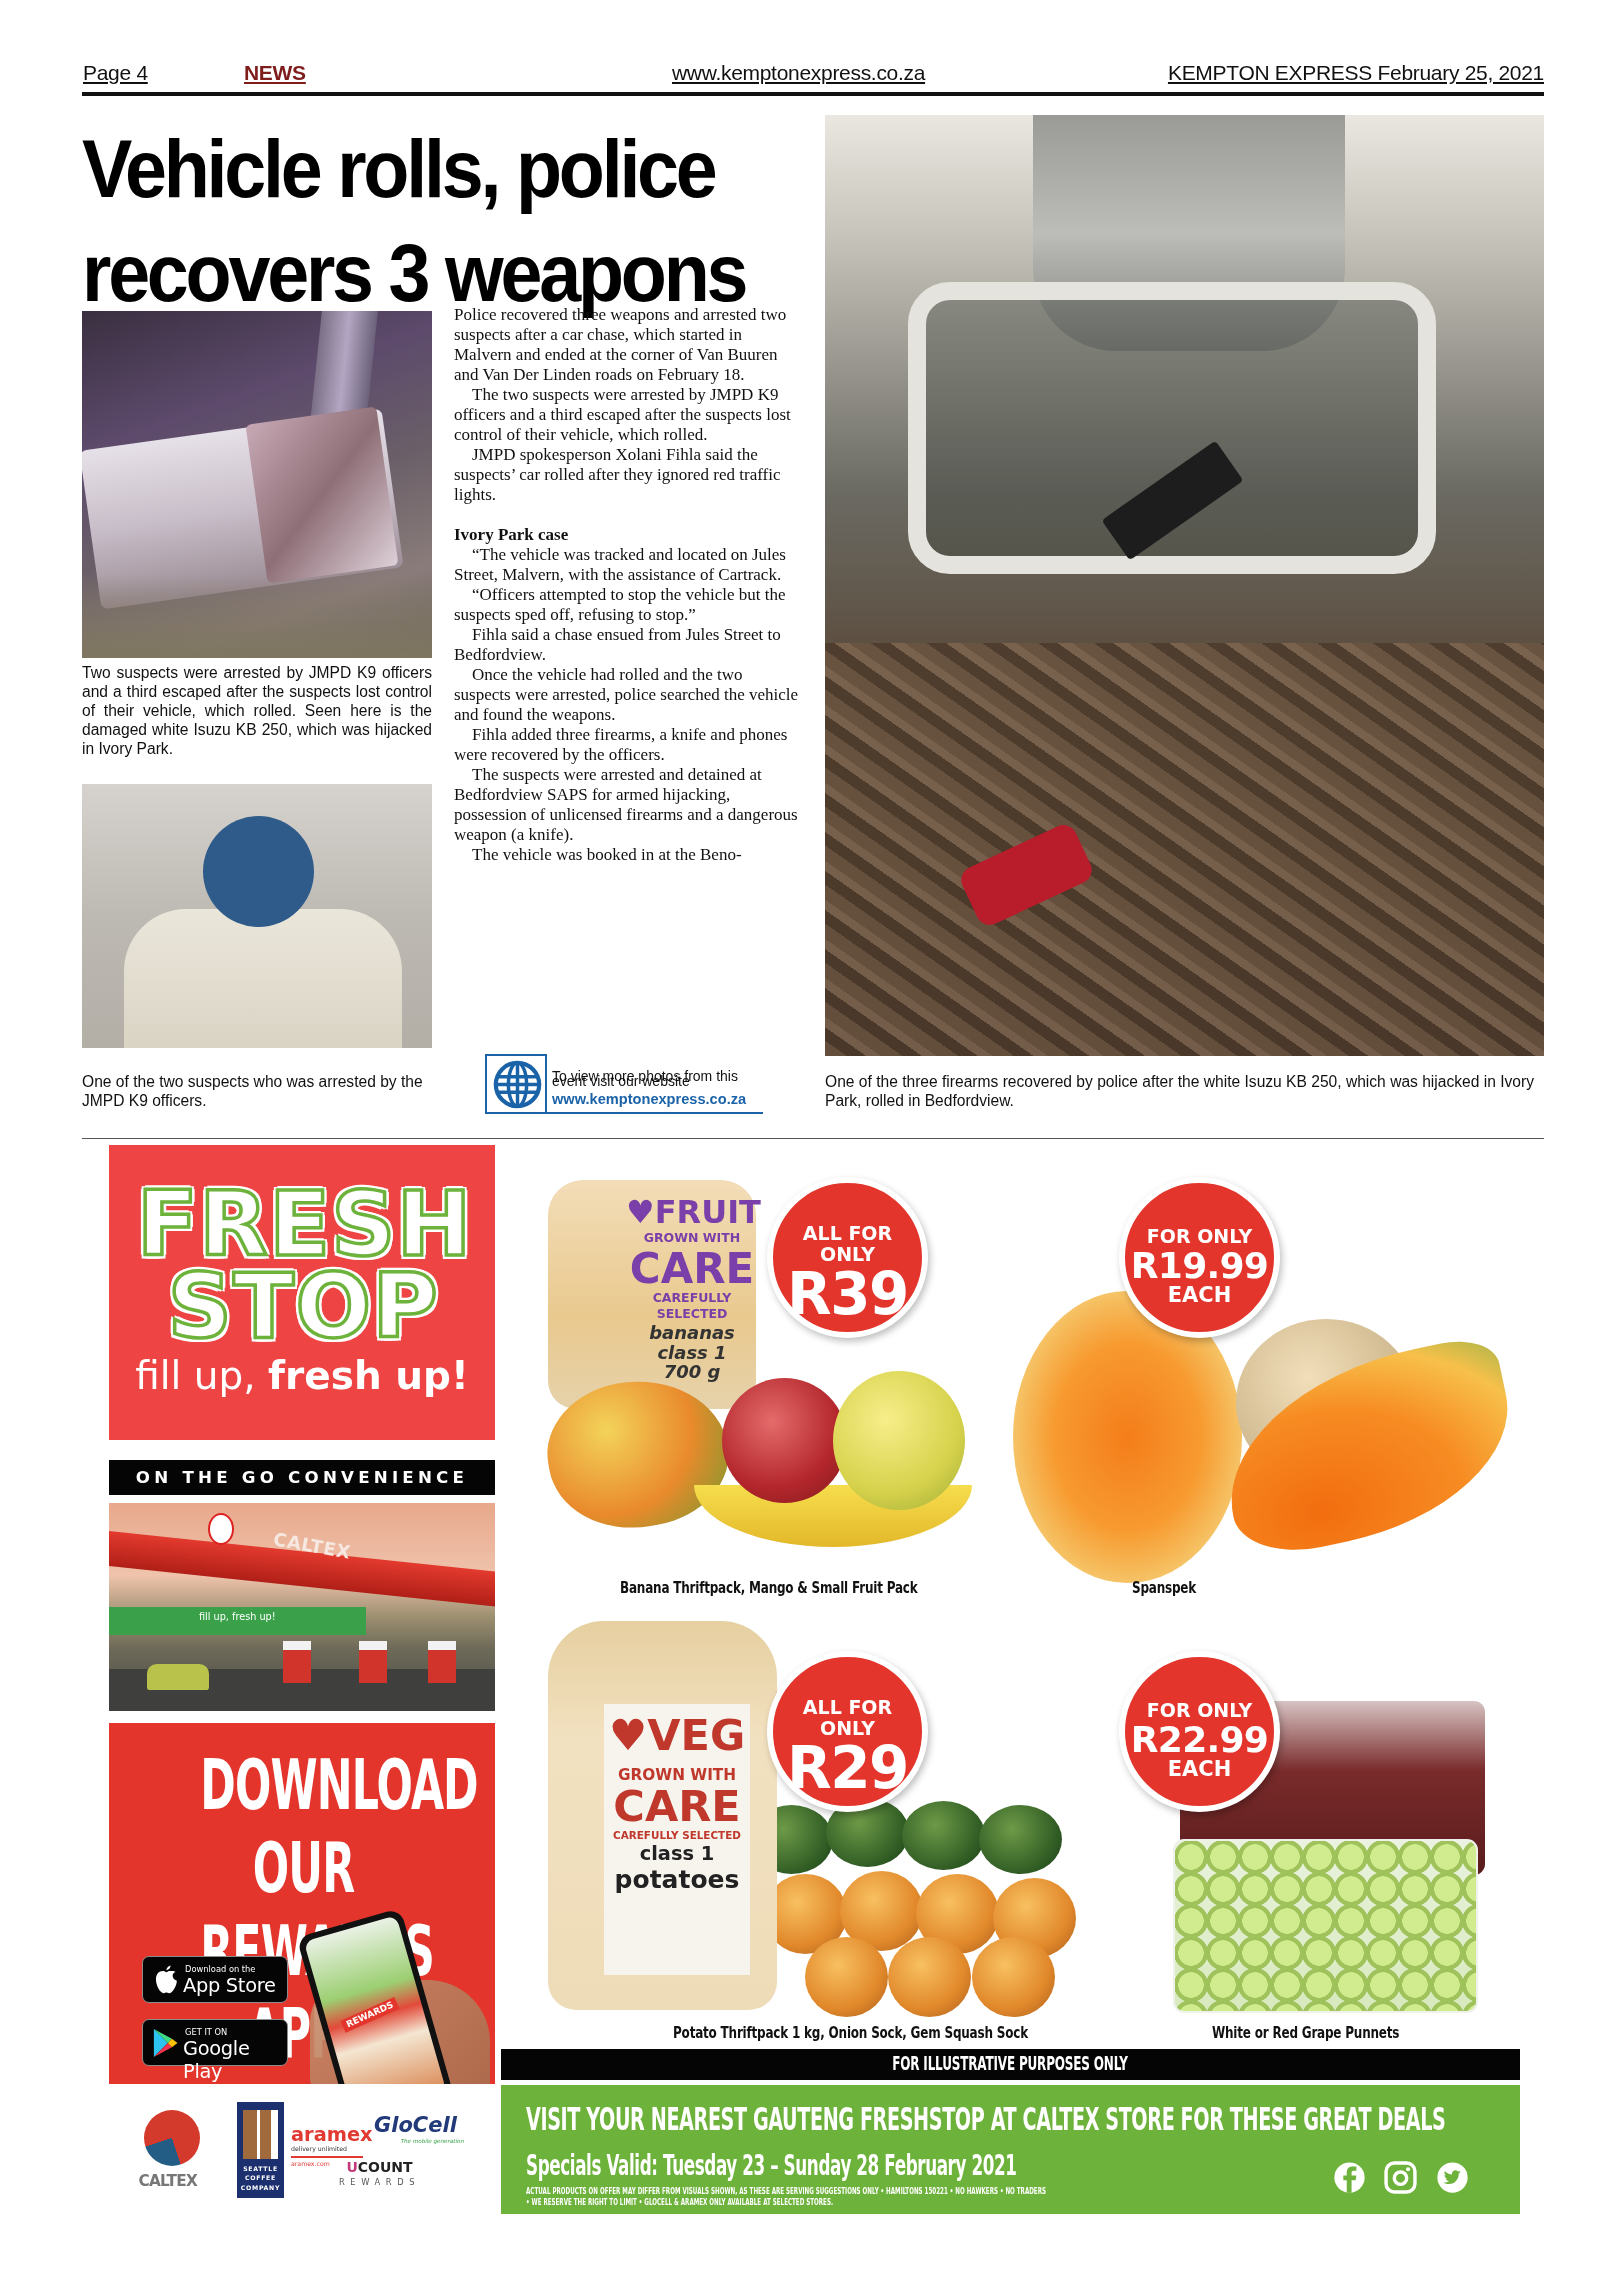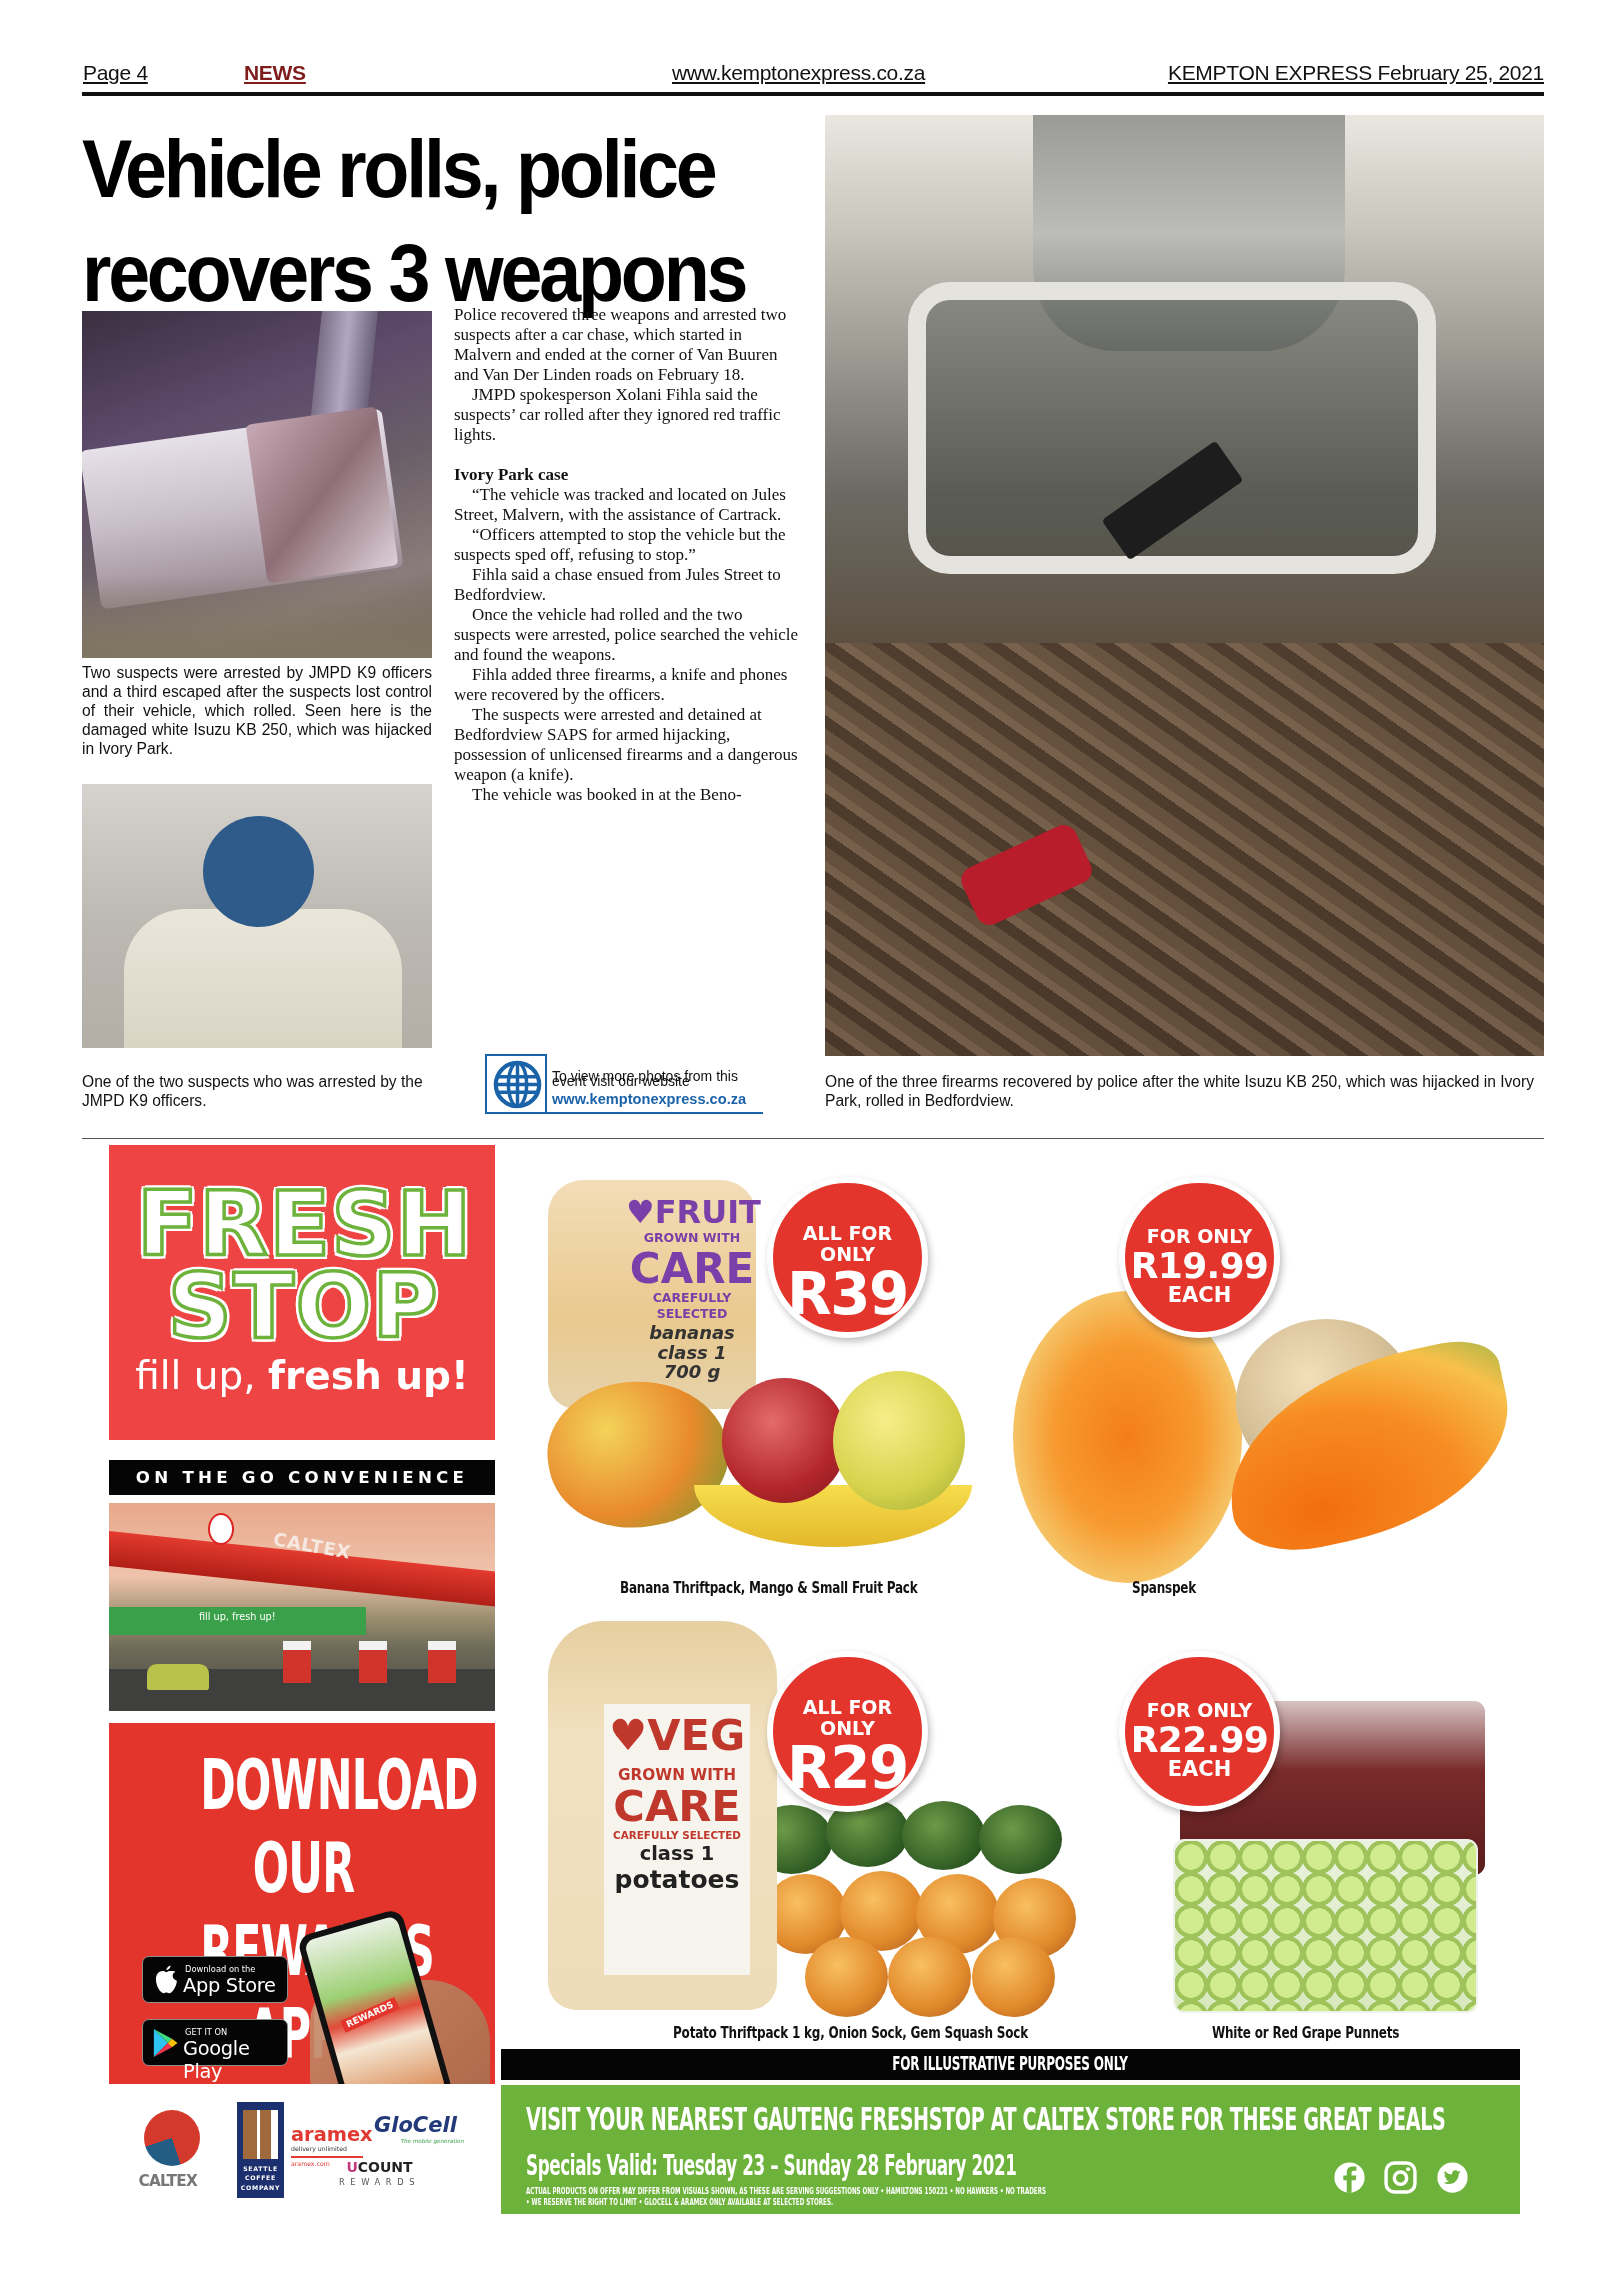--- a/index.html
+++ b/index.html
@@ -208,20 +208,21 @@
   <div class="seat"></div>
   <div class="glass"></div>
   <div class="gun"></div>
   <div class="leaves"></div>
   <div class="sock"></div>
 </div>
 <div class="caption caption-gun">One of the three firearms recovered by police after the white Isuzu KB 250, which was hijacked in Ivory Park, rolled in Bedfordview.</div>
 
 <div class="article">
   <p>Police recovered three weapons and arrested two suspects after a car chase, which started in Malvern and ended at the corner of Van Buuren and Van Der Linden roads on February 18.</p>
+  <p class="indent">The two suspects were arrested by JMPD K9 officers and a third escaped after the suspects lost control of their vehicle, which rolled.</p>
   <p class="indent">JMPD spokesperson Xolani Fihla said the suspects’ car rolled after they ignored red traffic lights.</p>
   <h3>Ivory Park case</h3>
   <p class="indent">“The vehicle was tracked and located on Jules Street, Malvern, with the assistance of Cartrack.</p>
   <p class="indent">“Officers attempted to stop the vehicle but the suspects sped off, refusing to stop.”</p>
   <p class="indent">Fihla said a chase ensued from Jules Street to Bedfordview.</p>
   <p class="indent">Once the vehicle had rolled and the two suspects were arrested, police searched the vehicle and found the weapons.</p>
   <p class="indent">Fihla added three firearms, a knife and phones were recovered by the officers.</p>
   <p class="indent">The suspects were arrested and detained at Bedfordview SAPS for armed hijacking, possession of unlicensed firearms and a dangerous weapon (a knife).</p>
   <p class="indent">The vehicle was booked in at the Beno-</p>
 </div>

